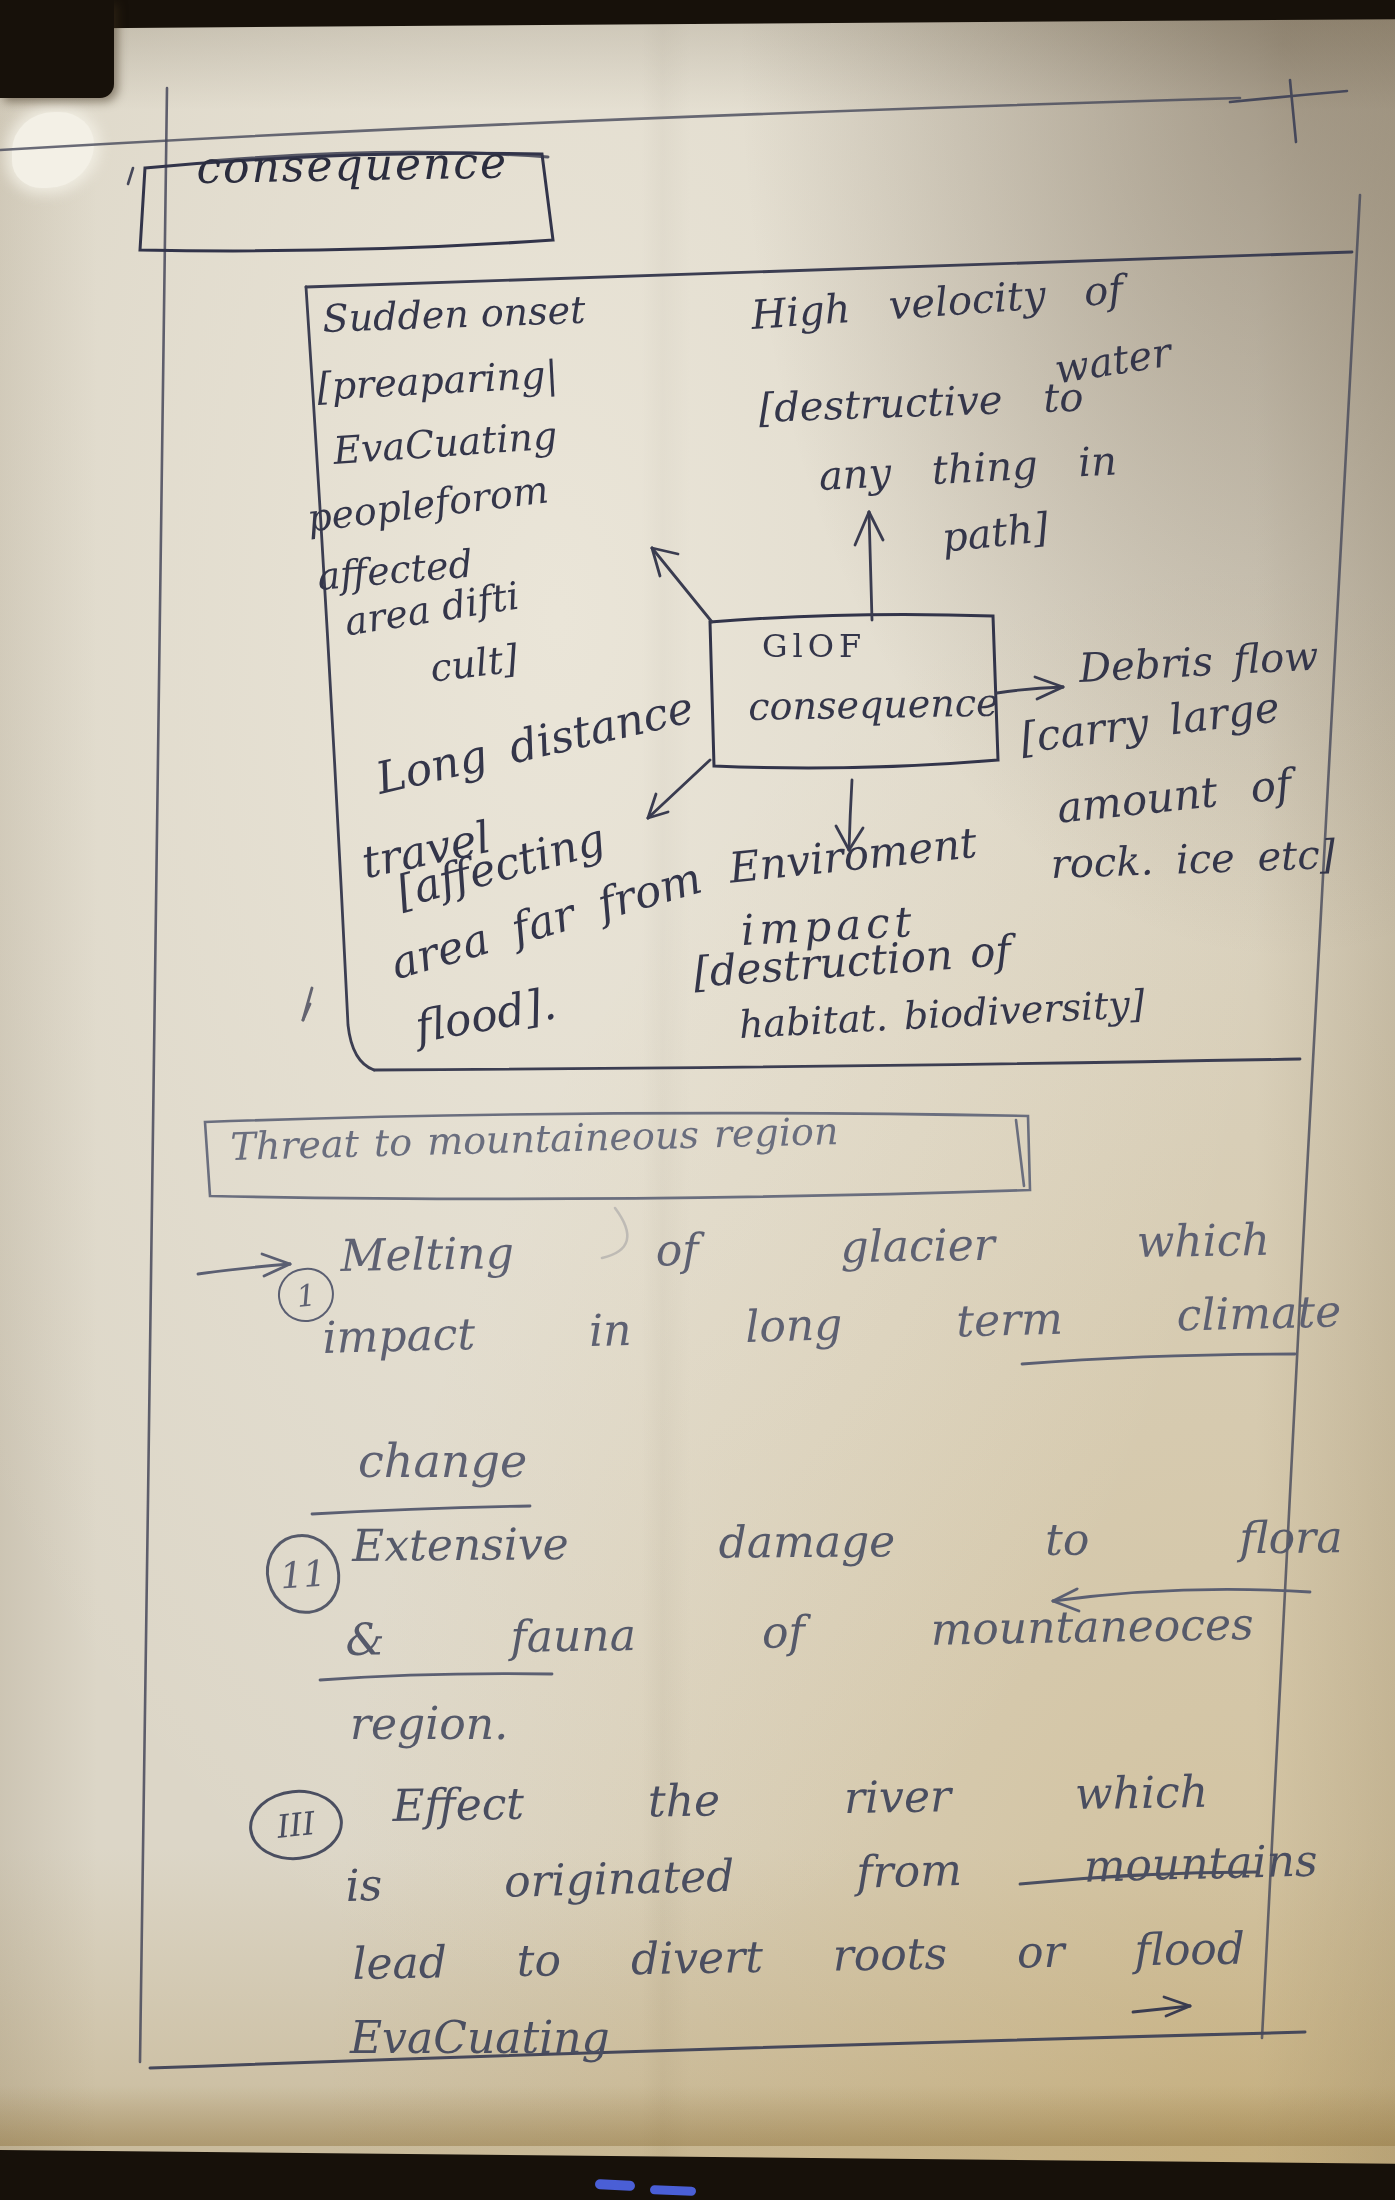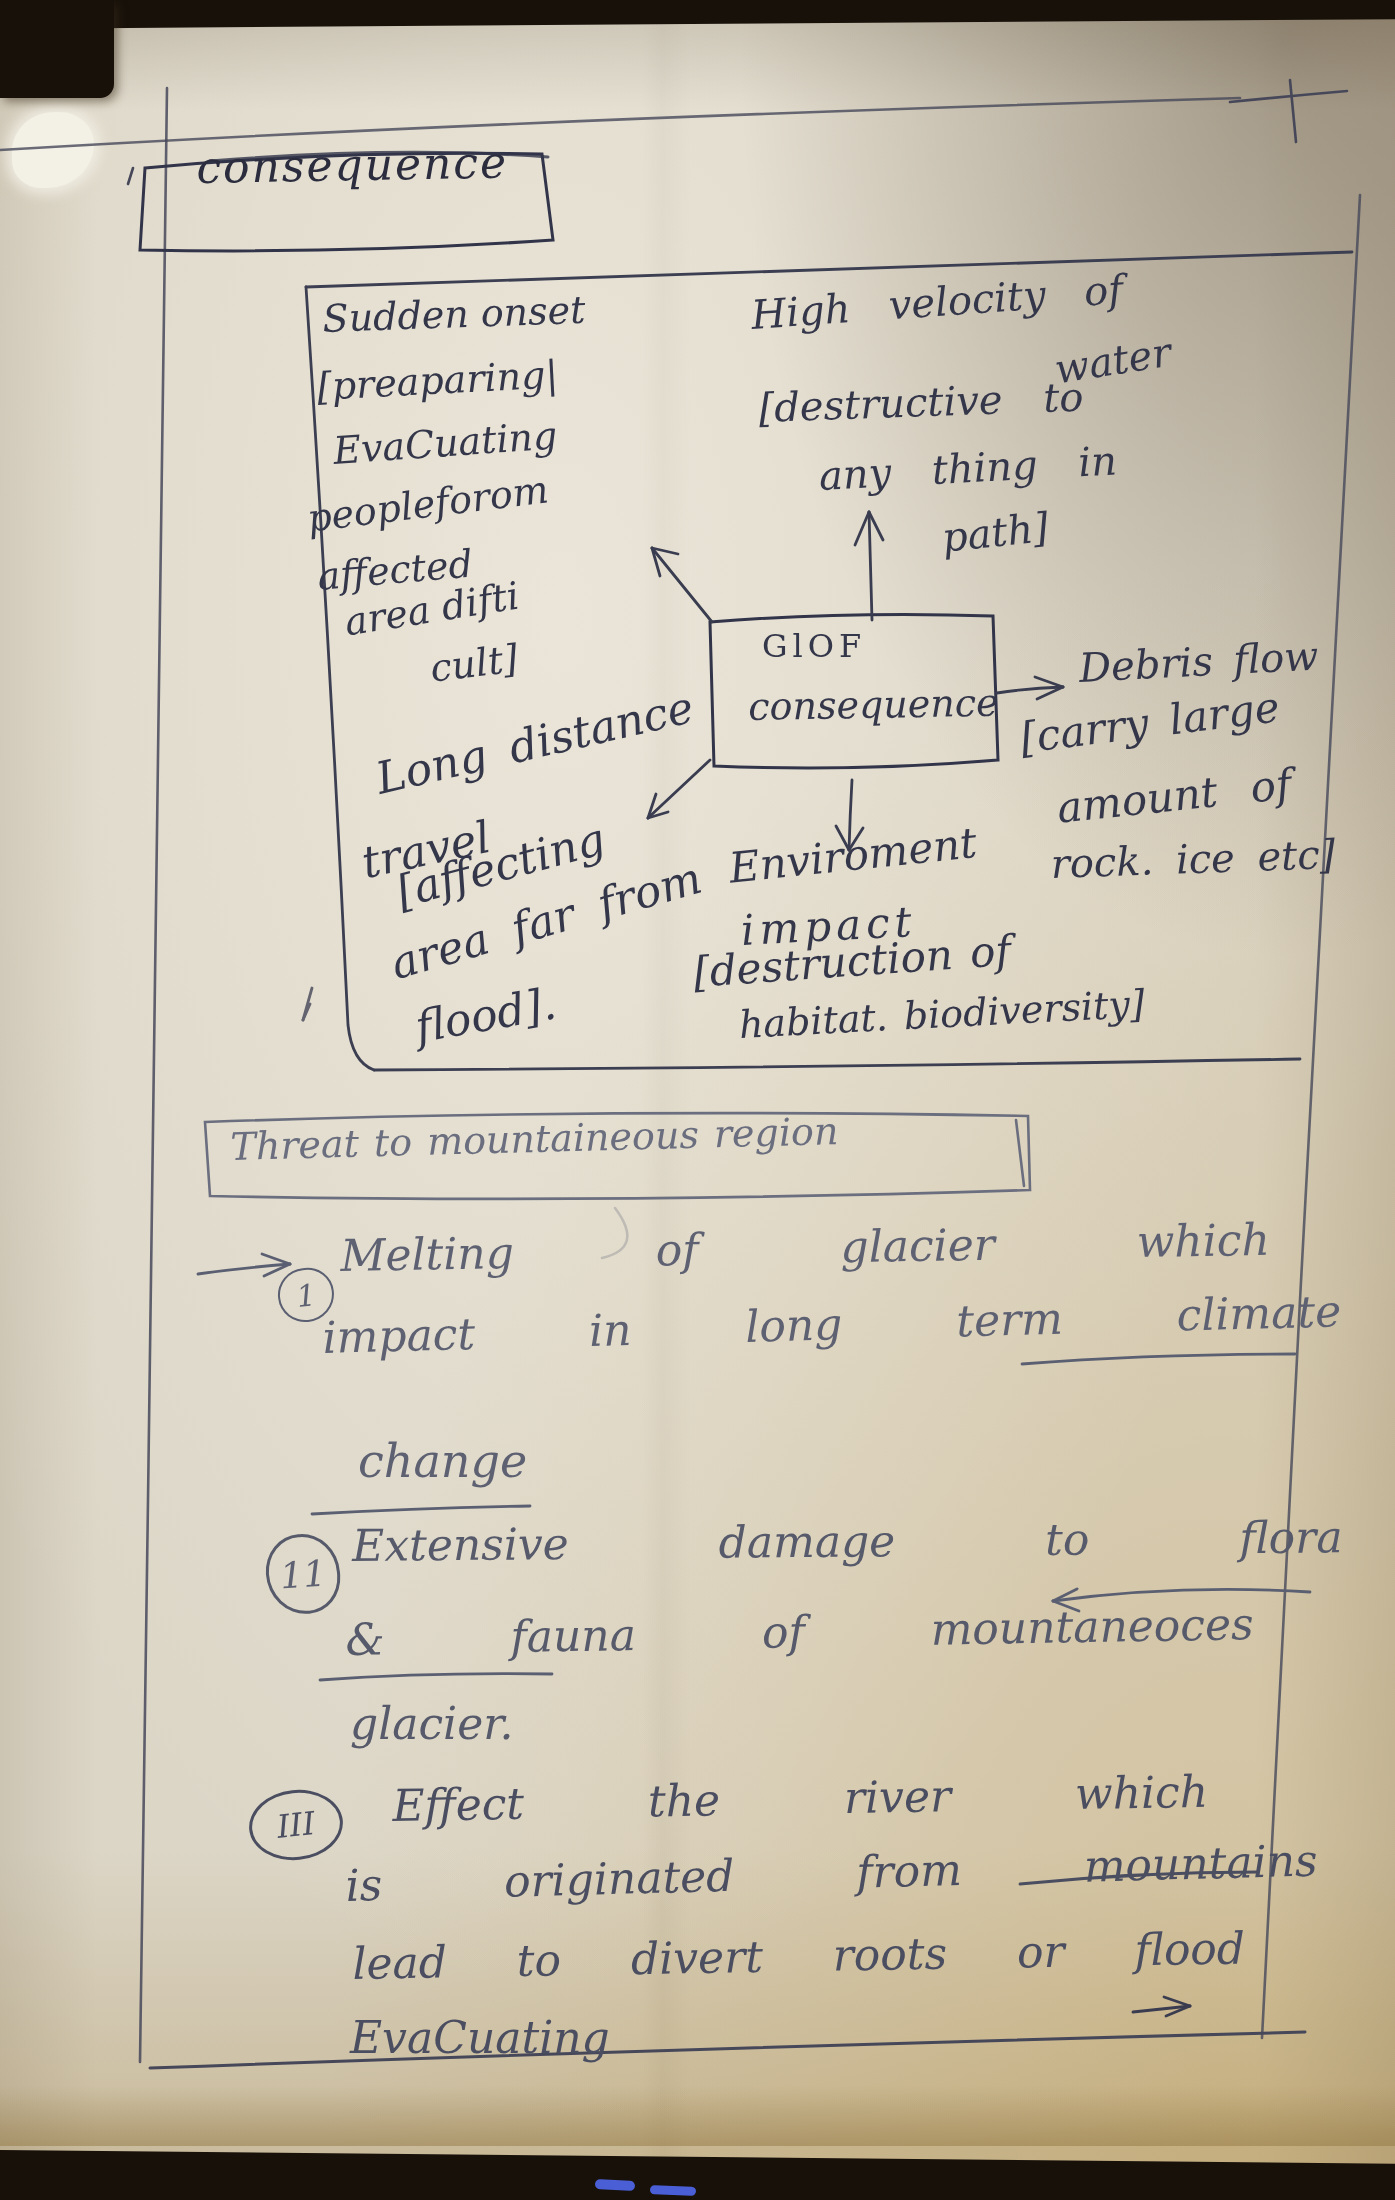--- a/index.html
+++ b/index.html
@@ -158,21 +158,21 @@
   </div>
   <span class="hw gy" style="left:340px;top:1234px;font-size:44px;word-spacing:128px;transform:rotate(-1deg);">Melting of glacier which</span>
   <span class="hw gy" style="left:322px;top:1316px;font-size:44px;word-spacing:100px;transform:rotate(-1.5deg);">impact in long term climate</span>
   <span class="hw gy" style="left:318px;top:1438px;font-size:46px;margin-left:40px;">change</span>
 
   <div class="marker gy" style="left:266px;top:1534px;width:68px;height:74px;border:3px solid #565a6a;border-radius:48% 52% 46% 54%;font-size:36px;transform:rotate(-4deg);">
     <span>11</span>
   </div>
   <span class="hw gy" style="left:352px;top:1524px;font-size:44px;word-spacing:136px;color:#565a6a;transform:rotate(-0.5deg);">Extensive damage to flora</span>
   <span class="hw gy" style="left:345px;top:1618px;font-size:44px;word-spacing:112px;color:#565a6a;transform:rotate(-1deg);">&amp; fauna of mountaneoces</span>
-  <span class="hw gy" style="left:350px;top:1702px;font-size:44px;color:#565a6a;">glacier.</span>
+  <span class="hw gy" style="left:350px;top:1702px;font-size:44px;color:#565a6a;">region.</span>
 
   <div class="marker" style="left:249px;top:1790px;width:88px;height:64px;border:3px solid #4a4e60;border-radius:50%;font-size:32px;color:#4a4e60;transform:rotate(-6deg);">
     <span>III</span>
   </div>
   <span class="hw" style="left:392px;top:1784px;font-size:44px;word-spacing:110px;color:#4a4e60;transform:rotate(-1deg);">Effect the river which</span>
   <span class="hw" style="left:345px;top:1864px;font-size:44px;word-spacing:108px;color:#4a4e60;transform:rotate(-1.5deg);">is originated from mountains</span>
   <span class="hw" style="left:352px;top:1942px;font-size:44px;word-spacing:56px;color:#4a4e60;transform:rotate(-1deg);">lead to divert roots or flood</span>
   <span class="hw" style="left:350px;top:2016px;font-size:44px;color:#4a4e60;">EvaCuating</span>
 
   <div class="edge" style="left:-10px;top:-14px;width:1420px;height:38px;transform:rotate(-0.4deg);border-radius:0 0 6px 6px;"></div>

